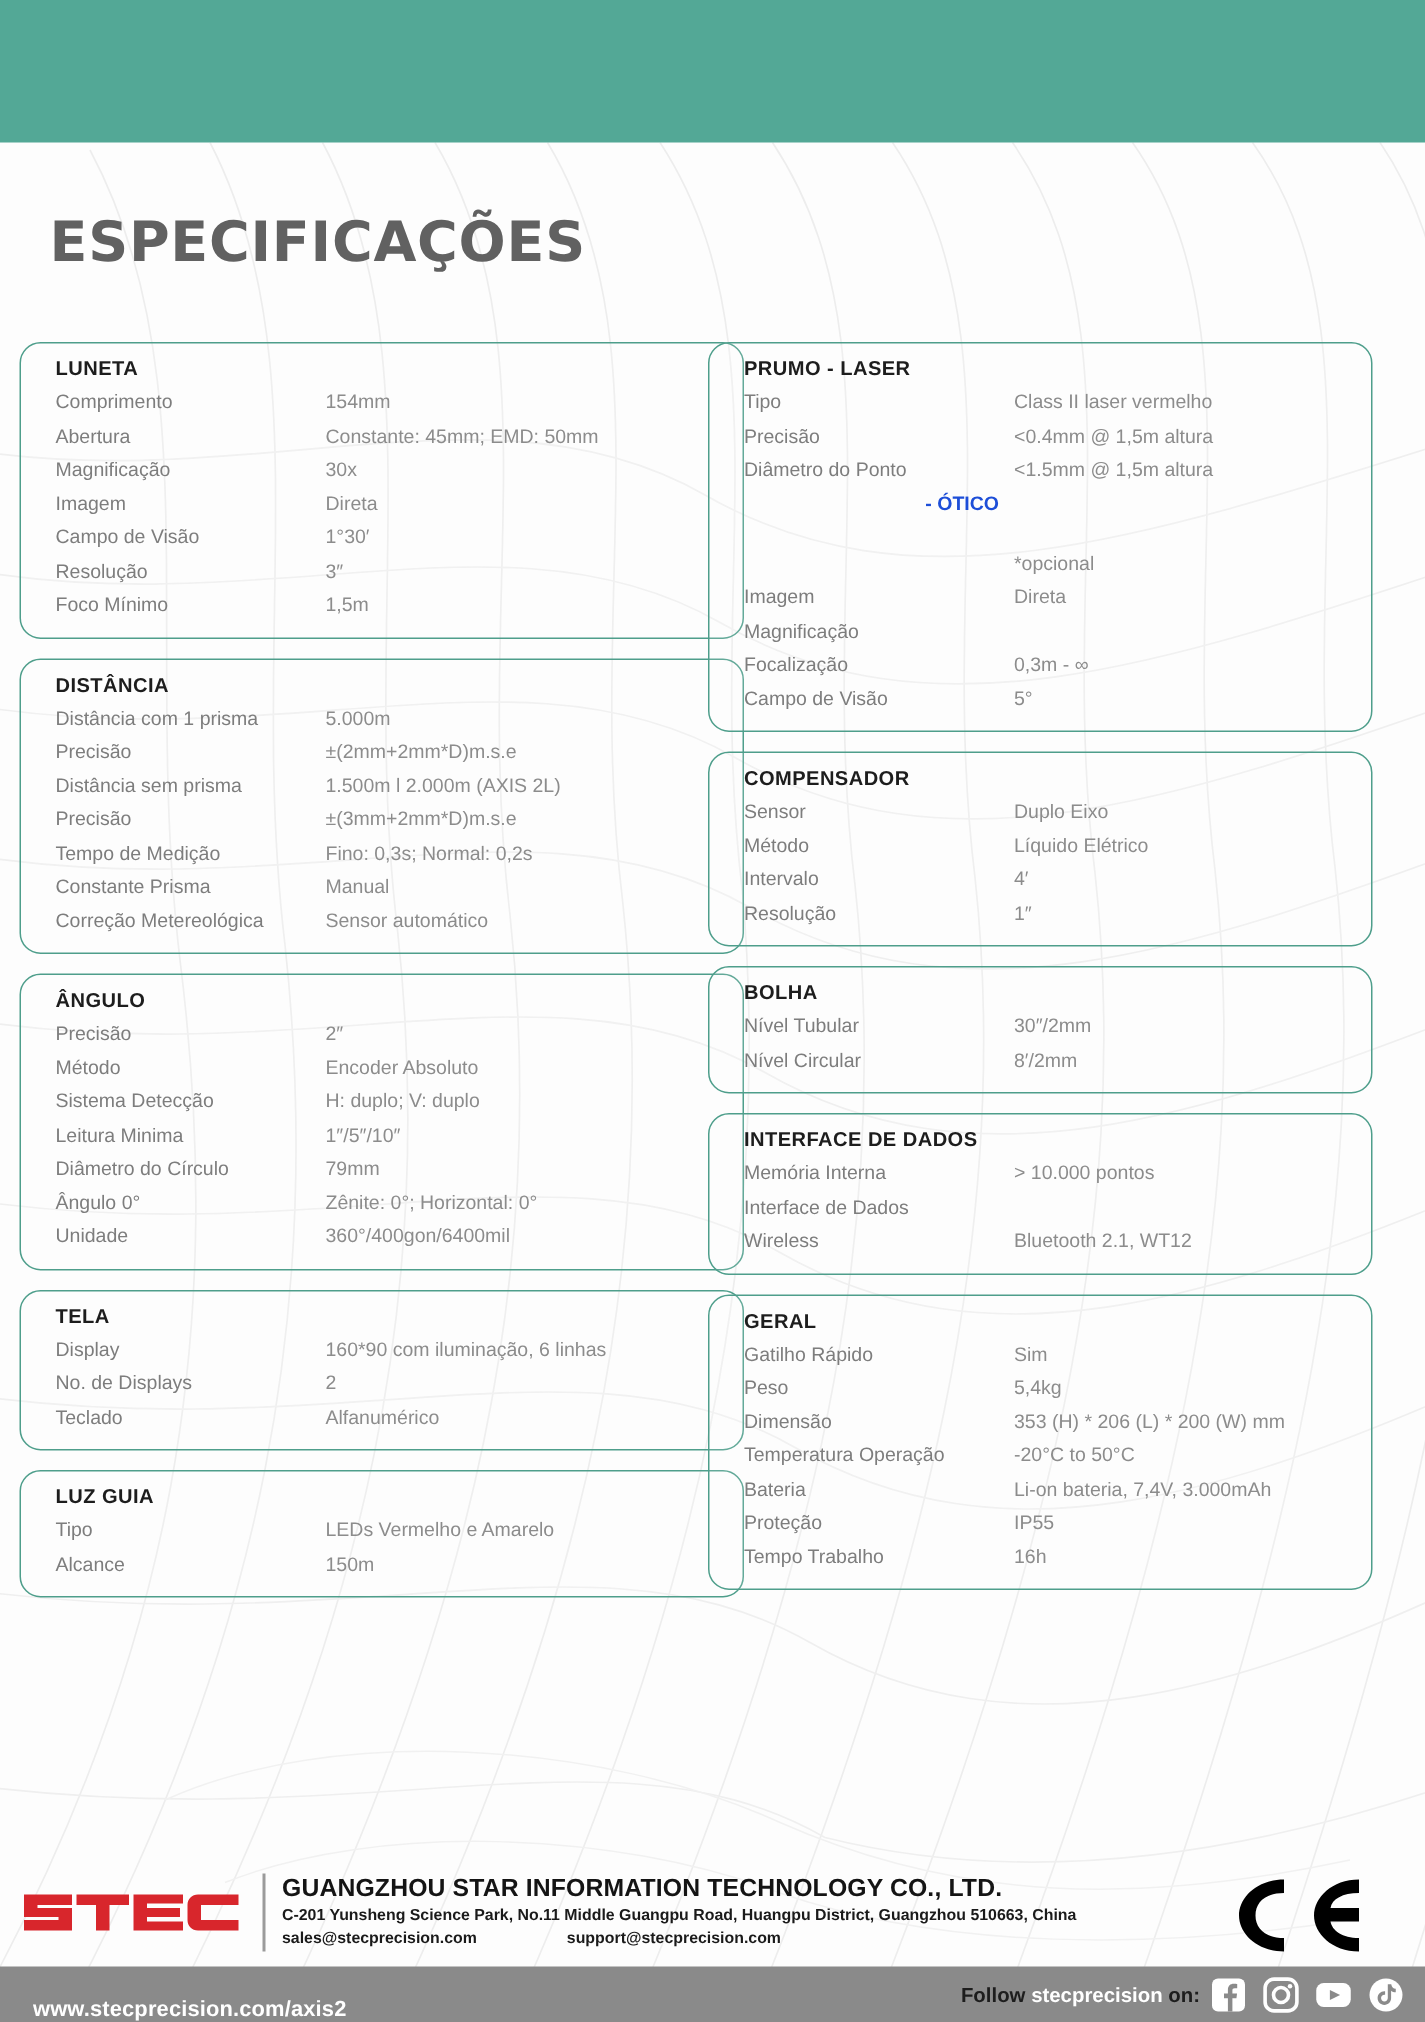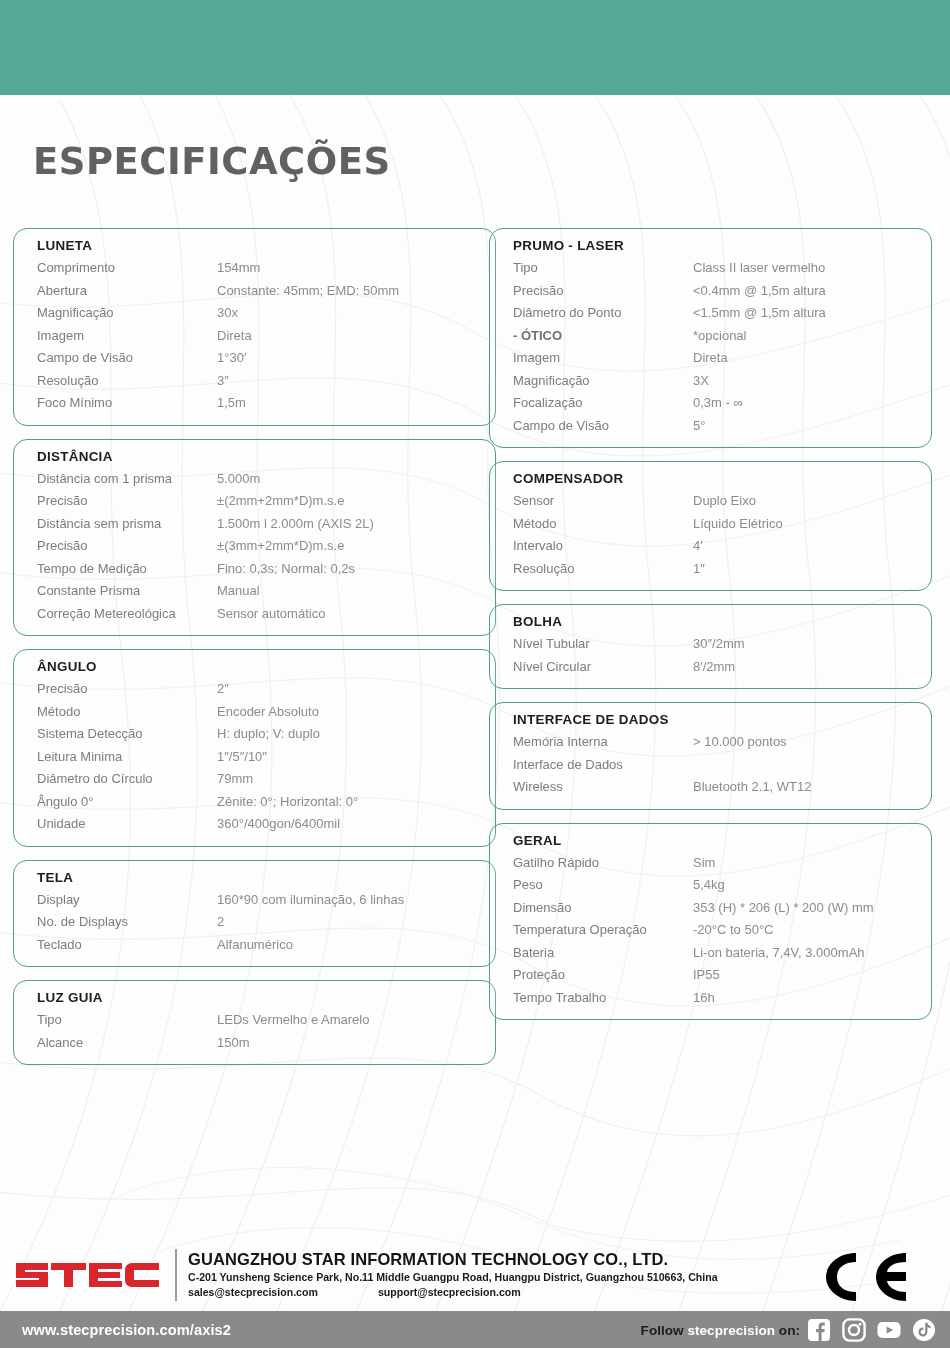--- a/index.html
+++ b/index.html
@@ -32,21 +32,21 @@
   #title {
     position:absolute; left:33px; top:140px;
     font-size:37px; font-weight:bold; letter-spacing:0.5px;
     color:#616161; z-index:3;
     font-family:"DejaVu Sans", sans-serif;
   }
 
   
   .col { position:absolute; z-index:3; }
   #colLeft  { left:13px;  top:228px; width:483px; }
-  #colRight { left:489px; top:228px; width:443px; }
+  #colRight { left:472px; top:228px; width:443px; }
 
   .card {
     border:1.4px solid #4e9e8b;
     border-radius:14px;
     background:rgba(255,255,255,0.12);
     padding:9px 0 10px 0;
     margin-bottom:13px;
   }
   .card-title {
     font-size:13.4px; font-weight:bold; color:#1d1d1d;
@@ -56,22 +56,22 @@
   }
   .row {
     display:flex;
     font-size:13px;
     line-height:22.5px;
     color:#7b7b7b;
     padding-left:23px;
   }
   .row .k { width:180px; flex:0 0 180px; color:#7d7d7d; }
   .row .v { flex:1; color:#8c8c8c; }
-  .row.sub .k { font-weight:bold; color:#737373; padding-right:10px; width:180px; }
-  .row.sub .v { color:#8c8c8c; }
+  .row.sub .k { font-weight:bold; color:#1d4ed8; text-align:right; padding-right:10px; width:180px; }
+  .row.sub .v { color:#8c8c8c;margin-top:40px; }
 
   
   #footer {
     position:absolute; left:0; top:1243px; width:950px; height:68px;
     z-index:4;
   }
   #logo {
     position:absolute; left:14px; top:10px;
     width:152px; height:44px;
   }
@@ -95,21 +95,21 @@
 
   #ce {
     position:absolute; left:818px; top:6px;
     width:100px; height:56px;
   }
 
   
   #bottombar {
     position:absolute; left:0; top:1311px; width:950px; height:37px;
     background:#8a8a8a; z-index:5;
-    display:flex; align-items:center;
+    display:flex; align-items:flex-end;
   }
   #siteurl {
     margin-left:22px;
     font-size:14.6px; font-weight:bold; color:#ffffff;
     letter-spacing:0.1px;
   }
   #follow {
     position:absolute; right:150px; top:50%; transform:translateY(-50%);
     font-size:13.6px; font-weight:bold; color:#1d1d1d; white-space:nowrap;
   }
@@ -302,21 +302,20 @@
         <div class="row sub">
           <div class="k">- ÓTICO</div>
           <div class="v">*opcional</div>
         </div>
         <div class="row">
           <div class="k">Imagem</div>
           <div class="v">Direta</div>
         </div>
         <div class="row">
           <div class="k">Magnificação</div>
-          <div class="v">3X</div>
         </div>
         <div class="row">
           <div class="k">Focalização</div>
           <div class="v">0,3m - ∞</div>
         </div>
         <div class="row">
           <div class="k">Campo de Visão</div>
           <div class="v">5°</div>
         </div>
       </div>

